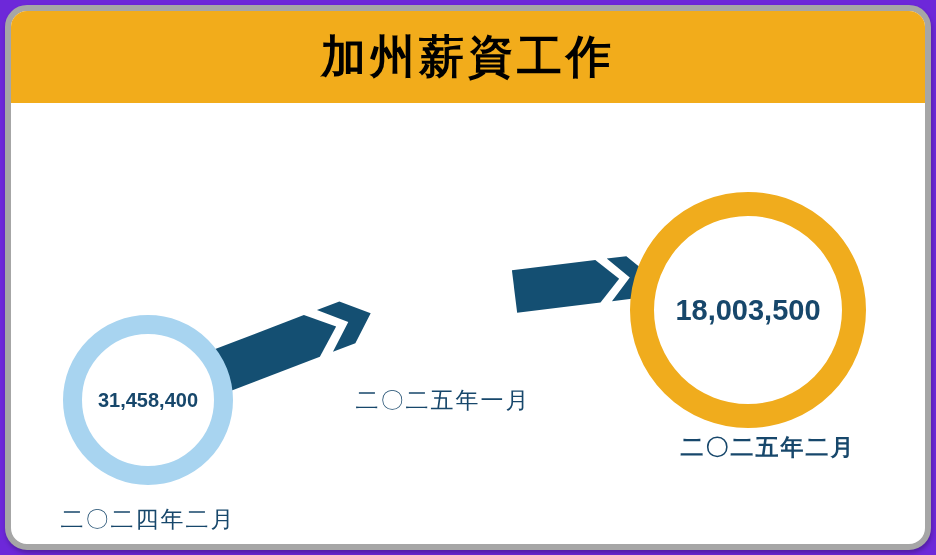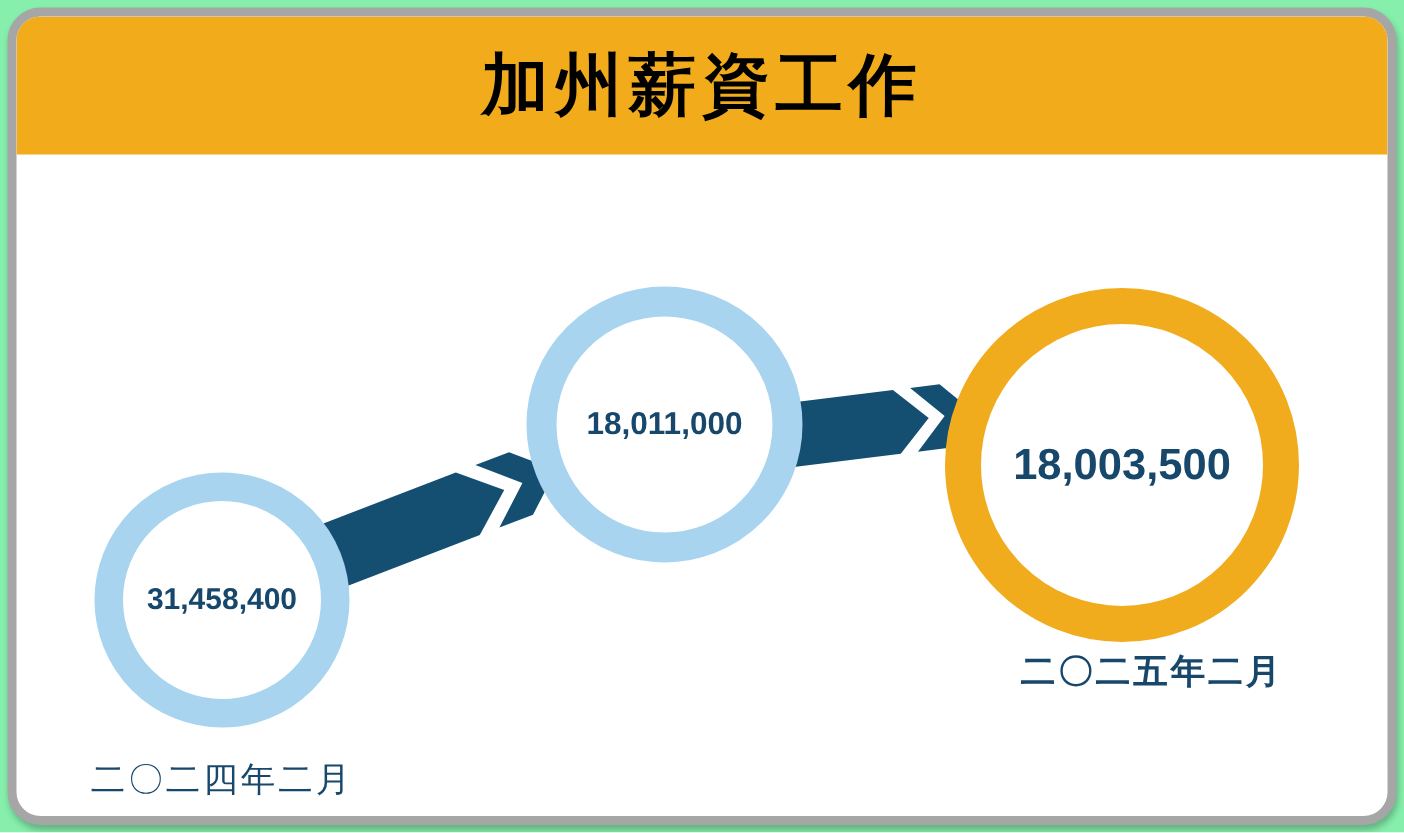--- a/index.html
+++ b/index.html
@@ -1,17 +1,17 @@
 <!DOCTYPE html>
 <html style="--header-bg: #F2AC1B; --ring-blue: #A8D4F0; --ring-orange: #F0AC1D; --arrow: #144F72; --text-navy: #17476B; --frame-border: #A6A6A6;"><head>
 <meta charset="utf-8">
 <style>
   html, body { margin:0; padding:0; background:#ffffff; }
   .page {
-    position:relative; width:936px; height:555px; background:#86efac;
+    position:relative; width:936px; height:555px; background:#6d28d9;
     font-family:"DejaVu Sans","Liberation Sans",sans-serif; overflow:hidden;
   }
   .frame {
     position:absolute; left:5px; top:5px; width:926px; height:545px;
     box-sizing:border-box; border:6px solid var(--frame-border,#A6A6A6);
     border-radius:22px; background:#ffffff; overflow:hidden;
     box-shadow:1px 3px 4px rgba(0,0,0,0.25);
   }
   .header {
     position:absolute; left:0; top:0; right:0; height:92px;
@@ -64,25 +64,23 @@
 
     <svg class="arrow arrow2" viewBox="0 0 170 56" preserveAspectRatio="none">
       <polygon points="0,3 102,3 128,28 102,53 0,53"></polygon>
       <polygon points="116,3 141,28 116,53 140,53 165,28 140,3"></polygon>
     </svg>
 
     <div class="circle c1">
       <span class="value">31,458,400</span>
     </div>
 
-    <div class="circle c2">
-      <span class="value">18,011,000</span>
-    </div>
 
     <div class="circle c3">
       <span class="value">18,003,500</span>
     </div>
 
     <div class="cat-label l1">二〇二四年二月</div>
+    <div class="cat-label l2">二〇二五年一月</div>
     <div class="cat-label l3">二〇二五年二月</div>
 
   </div>
 </div>
 
 </body></html>

